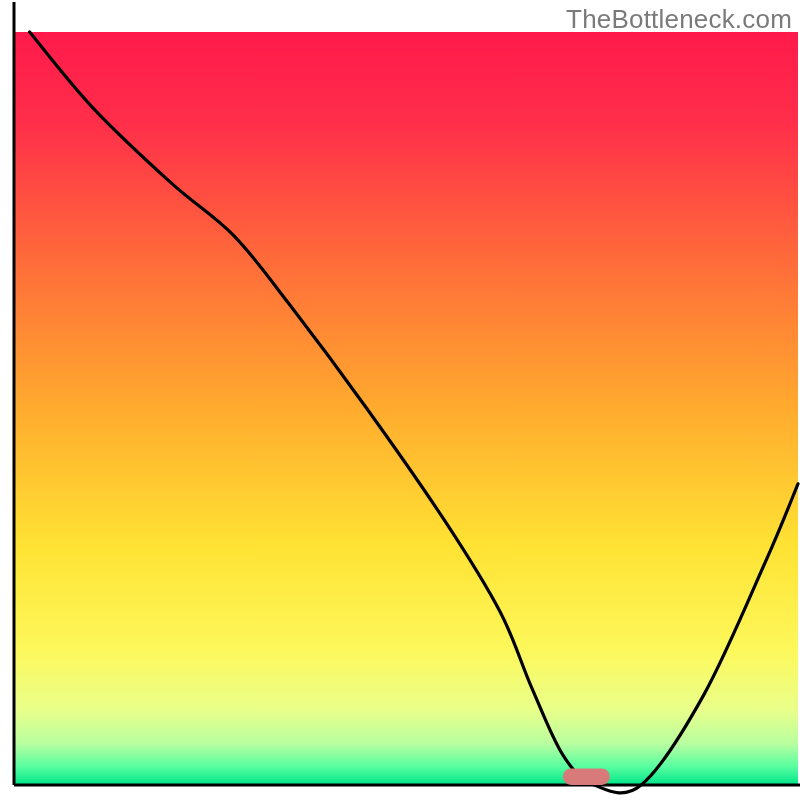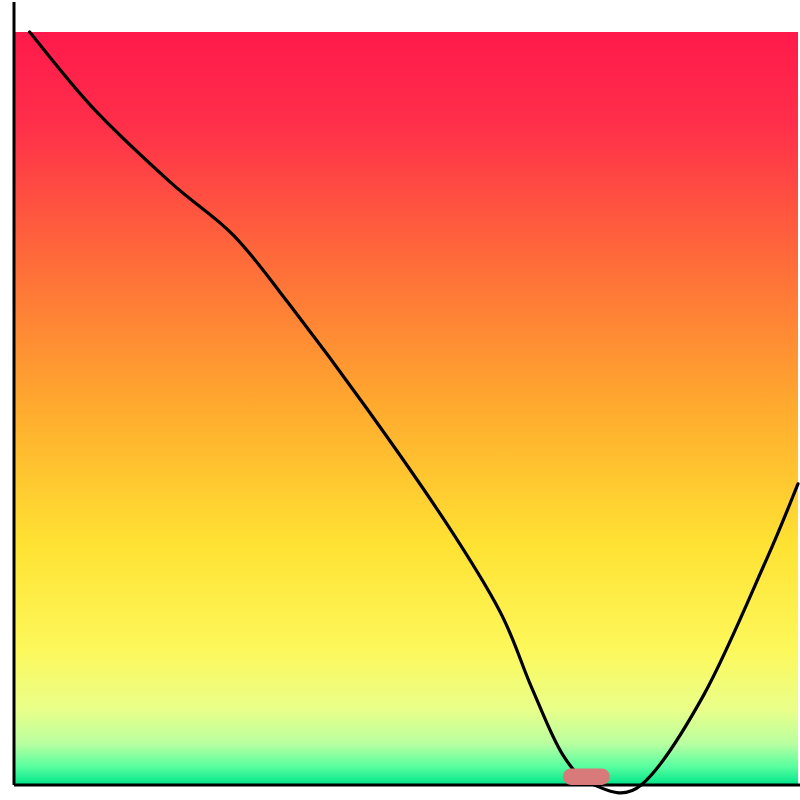--- a/index.html
+++ b/index.html
@@ -25,20 +25,21 @@
     letter-spacing: 0.2px;
   }
   svg {
     display: block;
   }
 </style>
 </head>
 <body>
 
 <div class="container">
+  <div class="watermark">TheBottleneck.com</div>
 
   <svg id="chart-svg" width="800" height="800" viewBox="0 0 800 800">
     <defs>
       <linearGradient id="bg-grad" x1="0" y1="0" x2="0" y2="1">
           <stop offset="0%" stop-color="#ff1a4b"></stop>
           <stop offset="12%" stop-color="#ff2e4a"></stop>
           <stop offset="30%" stop-color="#ff6a3a"></stop>
           <stop offset="50%" stop-color="#ffab2e"></stop>
           <stop offset="68%" stop-color="#ffe233"></stop>
           <stop offset="82%" stop-color="#fdf85b"></stop>

